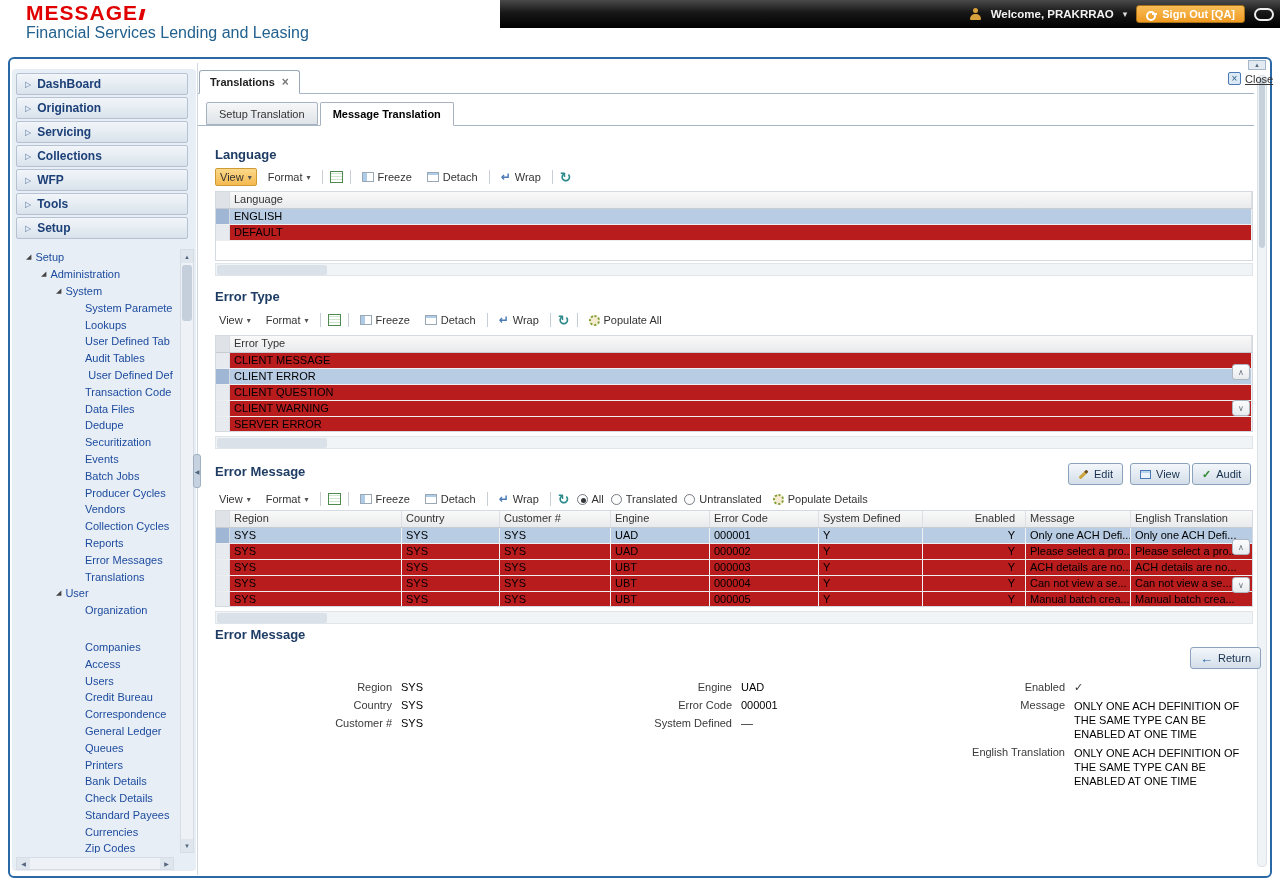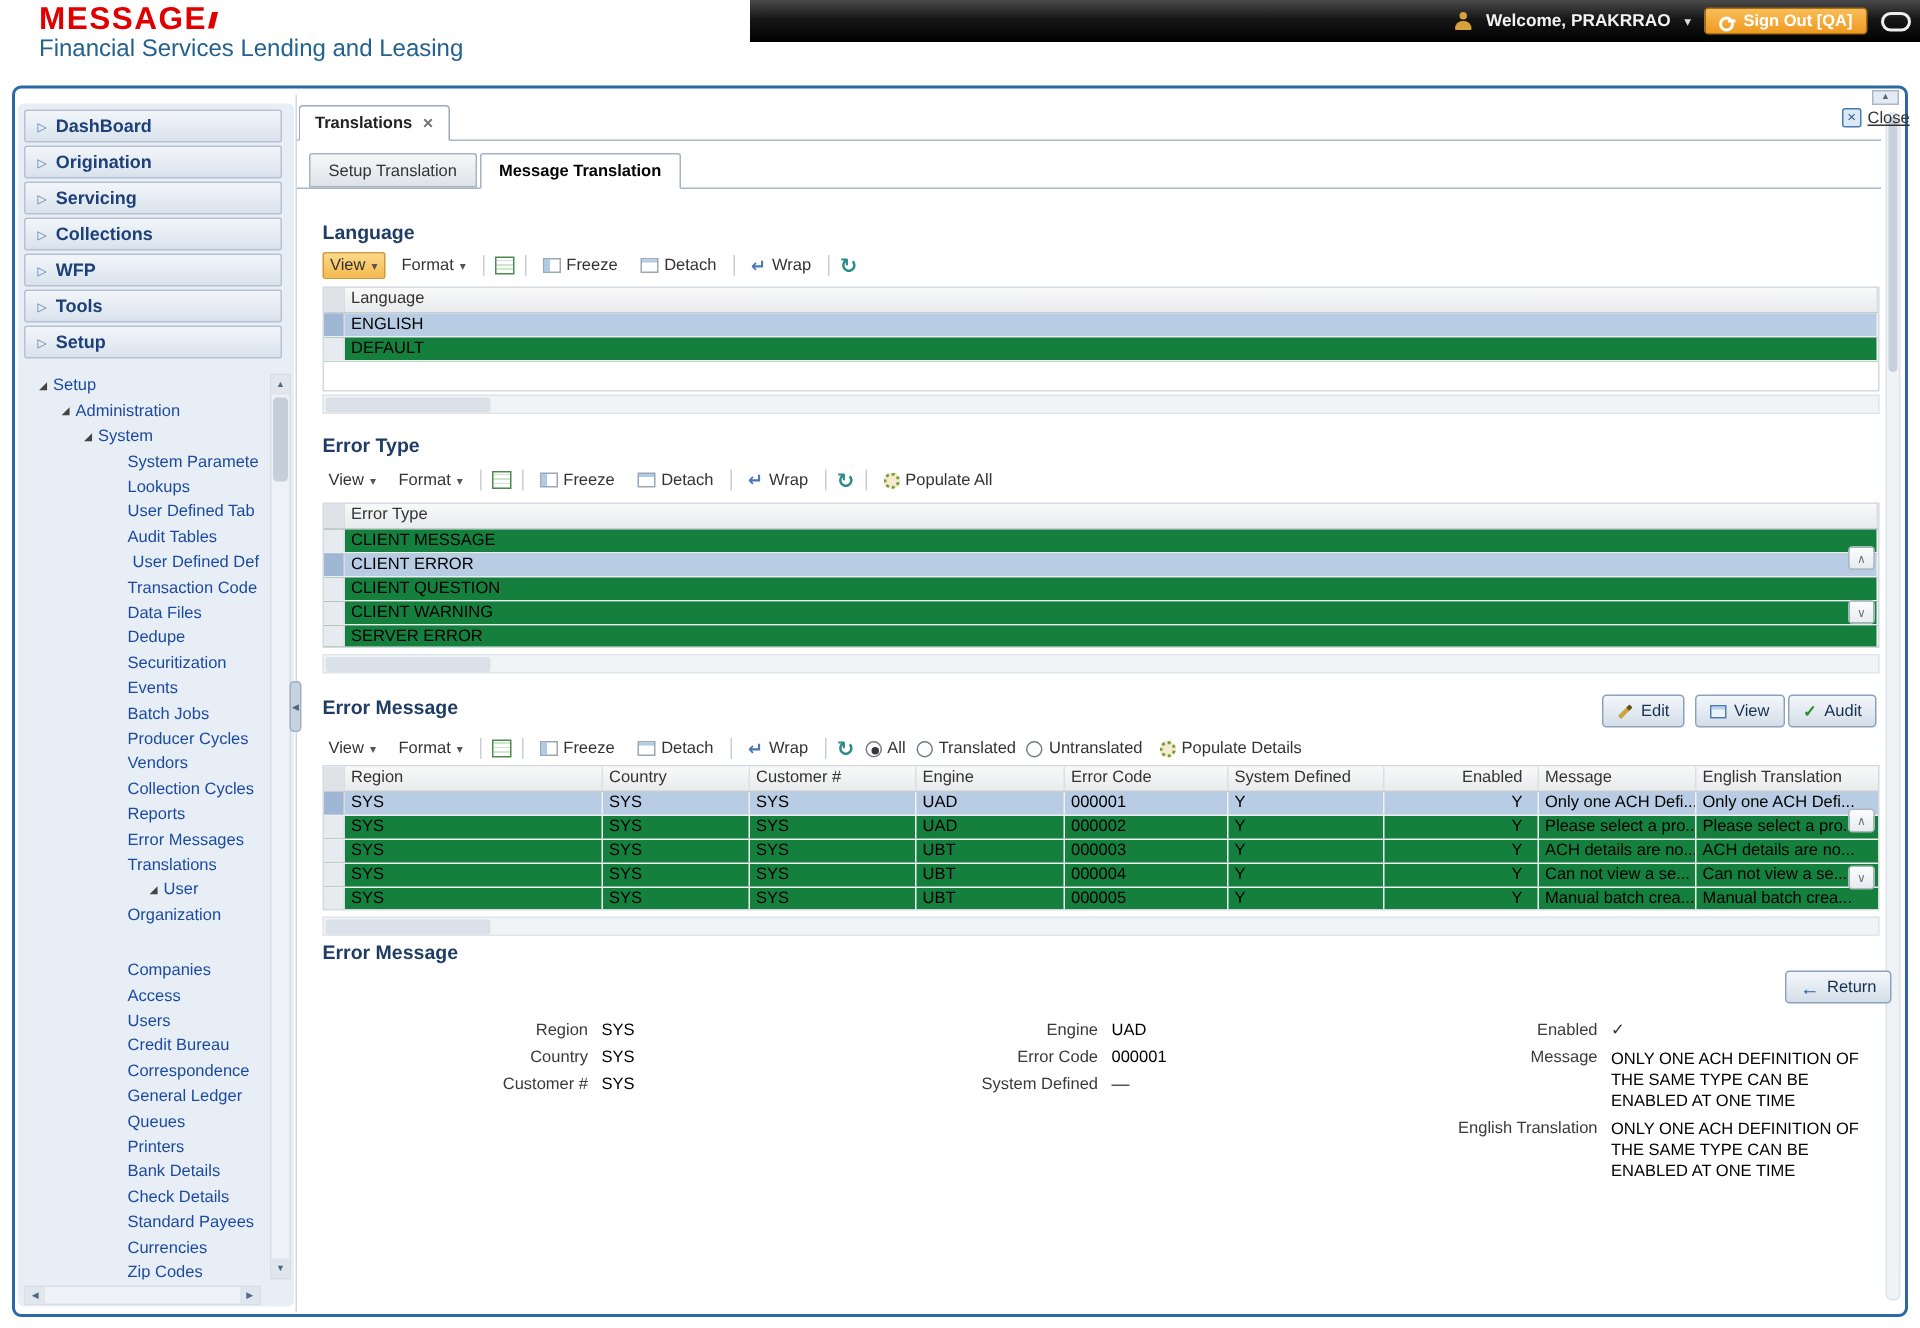--- a/index.html
+++ b/index.html
@@ -68,21 +68,21 @@
 .gearico{width:11px;height:11px;border:2px dotted #7a9f35;border-radius:50%;background:#f6ead0;display:inline-block}
 .radio{display:flex;align-items:center;gap:4px;cursor:pointer}
 .rdot{width:11px;height:11px;border:1px solid #767c84;border-radius:50%;background:#fdfdfd;position:relative;display:inline-block}
 .rdot.checked::after{content:"";position:absolute;left:3px;top:3px;width:5px;height:5px;background:#33383d;border-radius:50%}
 
 .grid{position:absolute;border:1px solid #d4dae0;background:#fff;overflow:hidden}
 .ghead{display:flex;height:17px;background:linear-gradient(#f9f9f9,#e9eaec);border-bottom:1px solid #c6ccd2;font-size:11px;color:#333}
 .gsel{width:14px;border-right:1px solid #d9dde2;background:#e7eaee;flex:none}
 .ghead .gsel{background:#dfe3e8}
 .gcol{padding:1px 0 0 4px;border-right:1px solid #dcdfe3;overflow:hidden;white-space:nowrap;cursor:pointer;flex:none}
-.grow{display:flex;height:16px;line-height:15px;font-size:11px;border-bottom:1px solid #eceef0;background:#15803d;cursor:pointer}
+.grow{display:flex;height:16px;line-height:15px;font-size:11px;border-bottom:1px solid #eceef0;background:#b91c1c;cursor:pointer}
 .grow.sel{background:#b8cce4}
 .grow.sel .gsel{background:#9fb6d4}
 .gcell{padding:0 0 0 4px;border-right:1px solid #f0f1f3;overflow:hidden;white-space:nowrap;flex:none}
 .gcell.num,.gcol.num{text-align:right;padding-right:10px}
 .gcol.grow1,.gcell.grow1{flex:1}
 .gfoot{position:absolute;left:205px;height:13px;width:1038px;background:#f1f4f7;border:1px solid #e0e5ea}
 .gfoot-thumb{position:absolute;left:1px;top:1px;width:110px;height:10px;background:#dbe1e8;border-radius:2px}
 .ovbtn{position:absolute;width:18px;height:16px;background:linear-gradient(#fbfcfd,#e8ebee);border:1px solid #aeb6bf;border-radius:3px;color:#6a737d;font-size:8px;display:flex;align-items:center;justify-content:center;cursor:pointer;z-index:2}
 
 .btn{position:absolute;height:22px;display:flex;align-items:center;gap:5px;padding:0 9px;font-size:11px;color:#17304f;background:linear-gradient(#f3f7fb,#d4dee8);border:1px solid #8aa2bb;border-radius:3px;cursor:pointer}
@@ -210,21 +210,21 @@
           </div>
           <div class="tree-row" style="padding-left: 71px;">
             <span class="tree-label">Reports</span>
           </div>
           <div class="tree-row" style="padding-left: 71px;">
             <span class="tree-label">Error Messages</span>
           </div>
           <div class="tree-row" style="padding-left: 71px;">
             <span class="tree-label">Translations</span>
           </div>
-          <div class="tree-row" style="padding-left: 42px; justify-content: center;">
+          <div class="tree-row" style="padding-left: 42px;">
             <span class="tree-exp">◢</span>
             <span class="tree-label">User</span>
           </div>
           <div class="tree-row" style="padding-left: 71px;">
             <span class="tree-label">Organization</span>
           </div>
           <div class="tree-row" style="padding-left: 71px; margin-top: 20px;">
             <span class="tree-label">Companies</span>
           </div>
           <div class="tree-row" style="padding-left: 71px;">

